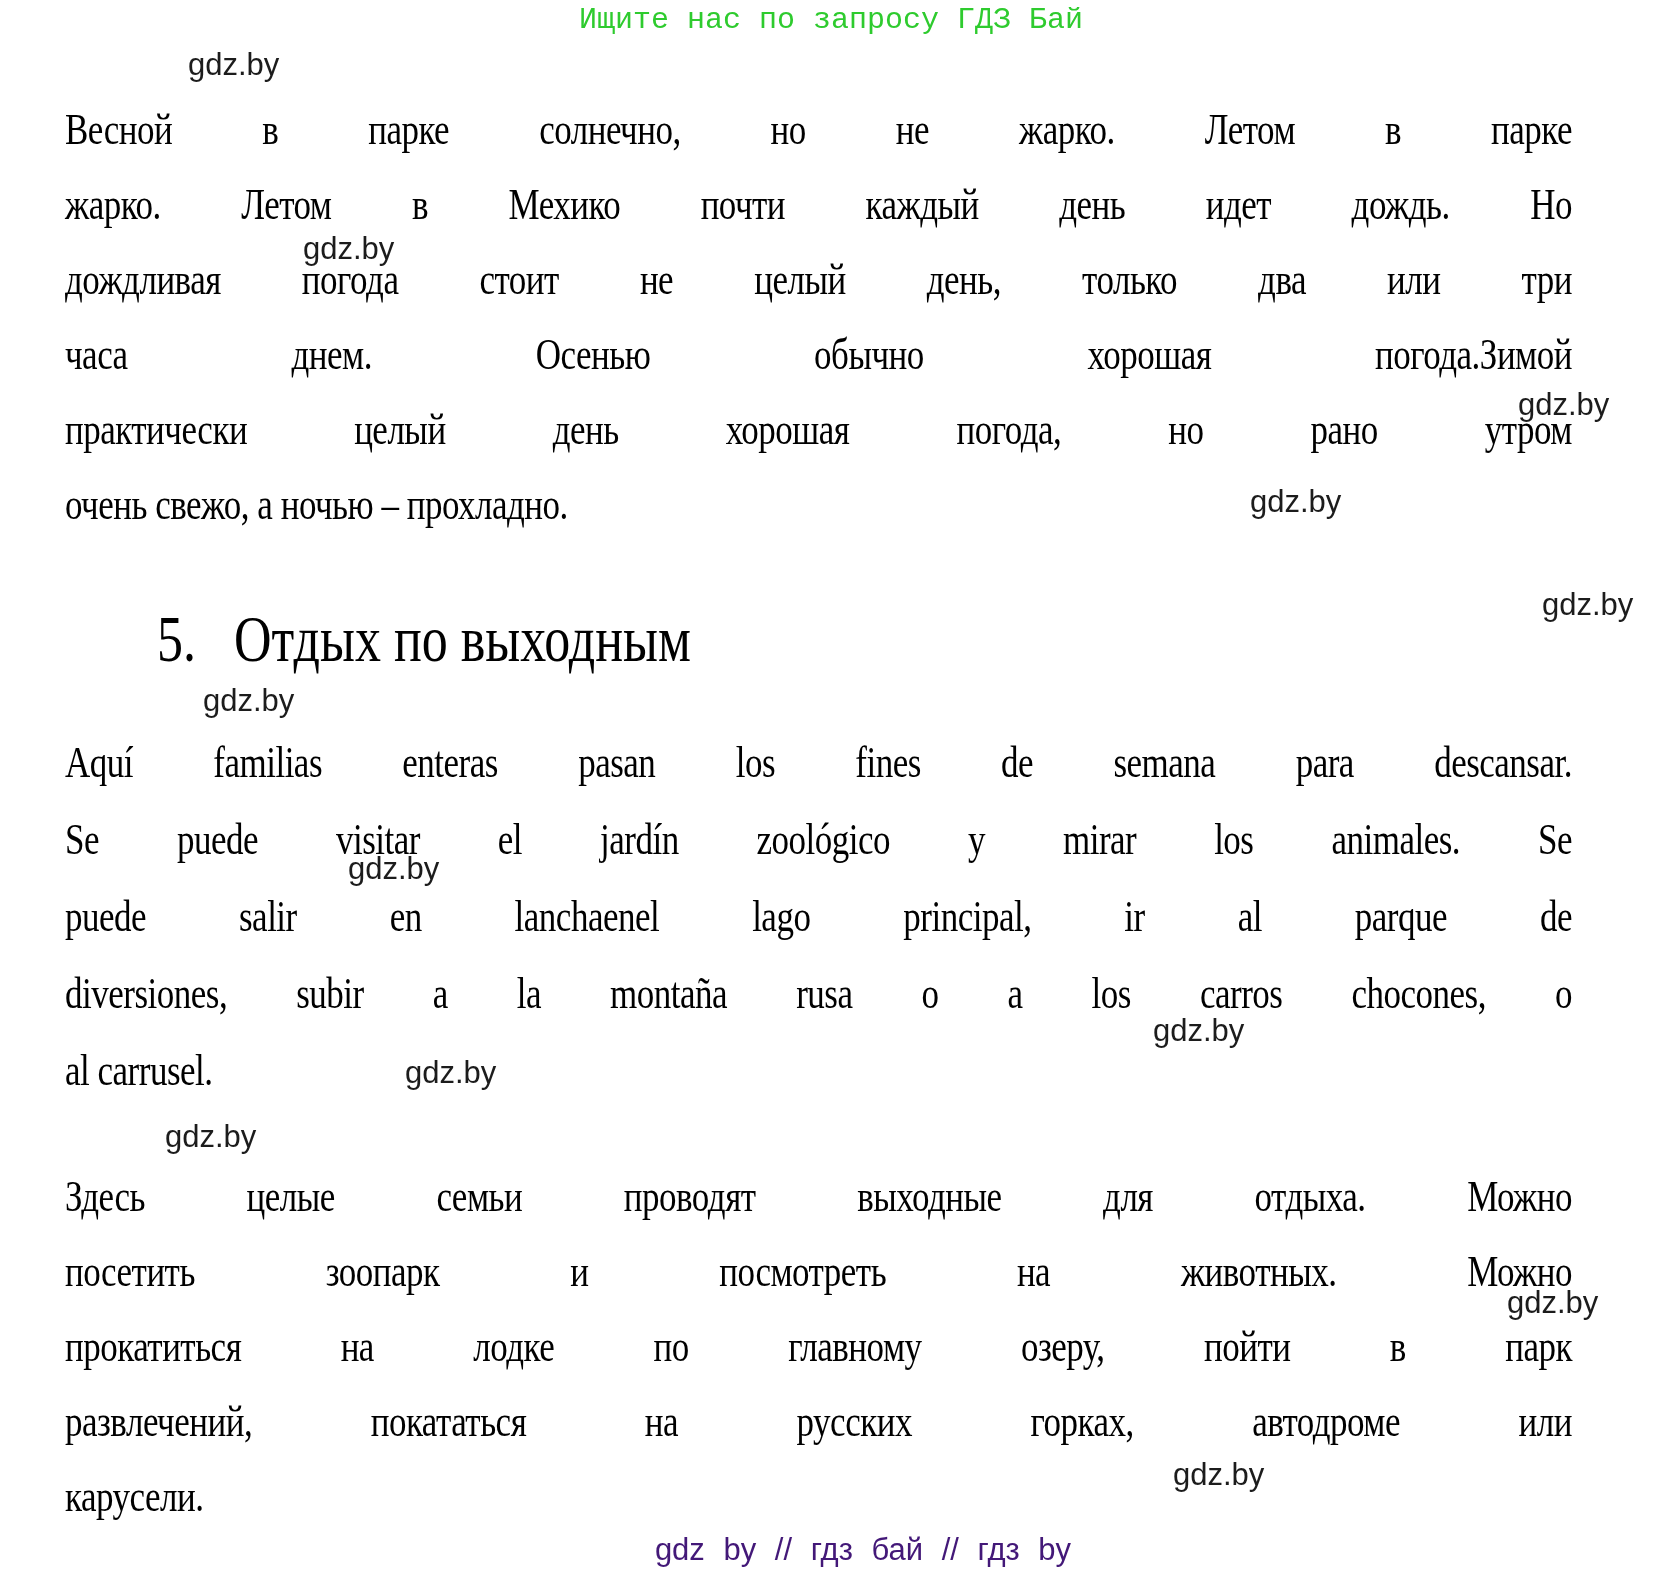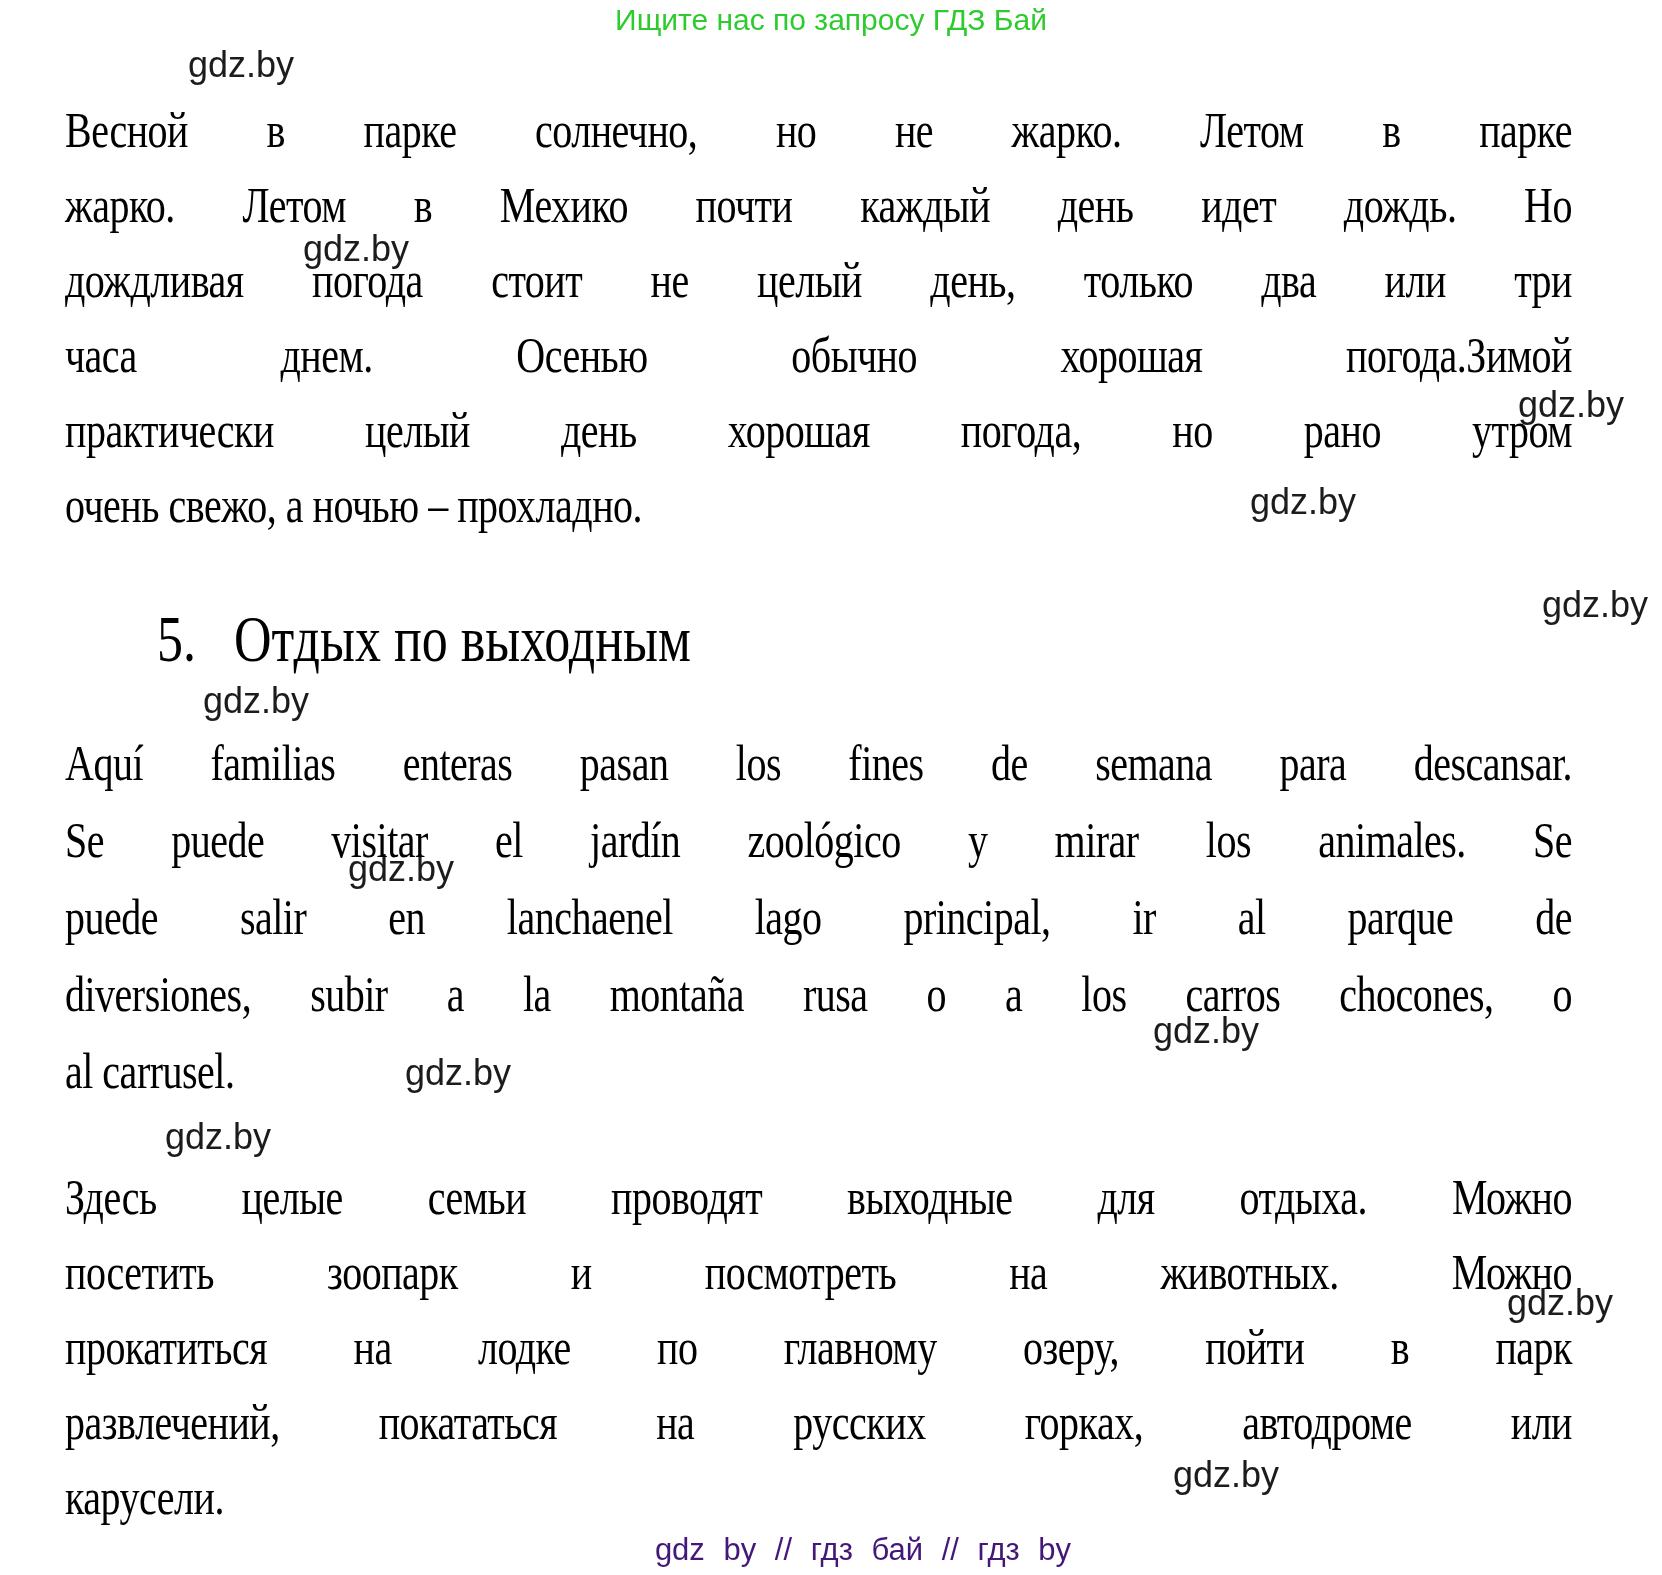--- a/index.html
+++ b/index.html
@@ -4,31 +4,31 @@
 <style>
   html,body { margin:0; padding:0; background:#ffffff; }
   .page {
     position:relative; width:1662px; height:1575px;
     background:#ffffff; overflow:hidden;
     font-family:"Liberation Serif", serif;
   }
   .banner {
     position:absolute; top:3px; left:0; width:100%;
     text-align:center;
-    font-family:Liberation Sans, sans-serif;
+    font-family:Liberation Mono, monospace;
     font-size:30px; font-weight:500; color:#2ecb2e;
   }
   .wm {
     position:absolute;
     font-family:"Liberation Sans", sans-serif;
-    font-size:36px; line-height:33px; color:#1c1c1c;
+    font-size:31px; line-height:33px; color:#1c1c1c;
   }
   .para {
     position:absolute; left:65px; width:1507px;
-    font-size:40px; color:#000; letter-spacing:-0.5px;
+    font-size:35px; color:#000; letter-spacing:-0.5px;
   }
   .para .line {
     height:75px; line-height:75px;
     text-align:justify; text-align-last:justify;
     transform:scaleY(1.28); transform-origin:center;
     overflow:visible;
   }
   #p2 .line { height:77px; line-height:77px; }
   .para .line.last { text-align-last:left; }
   .heading {

